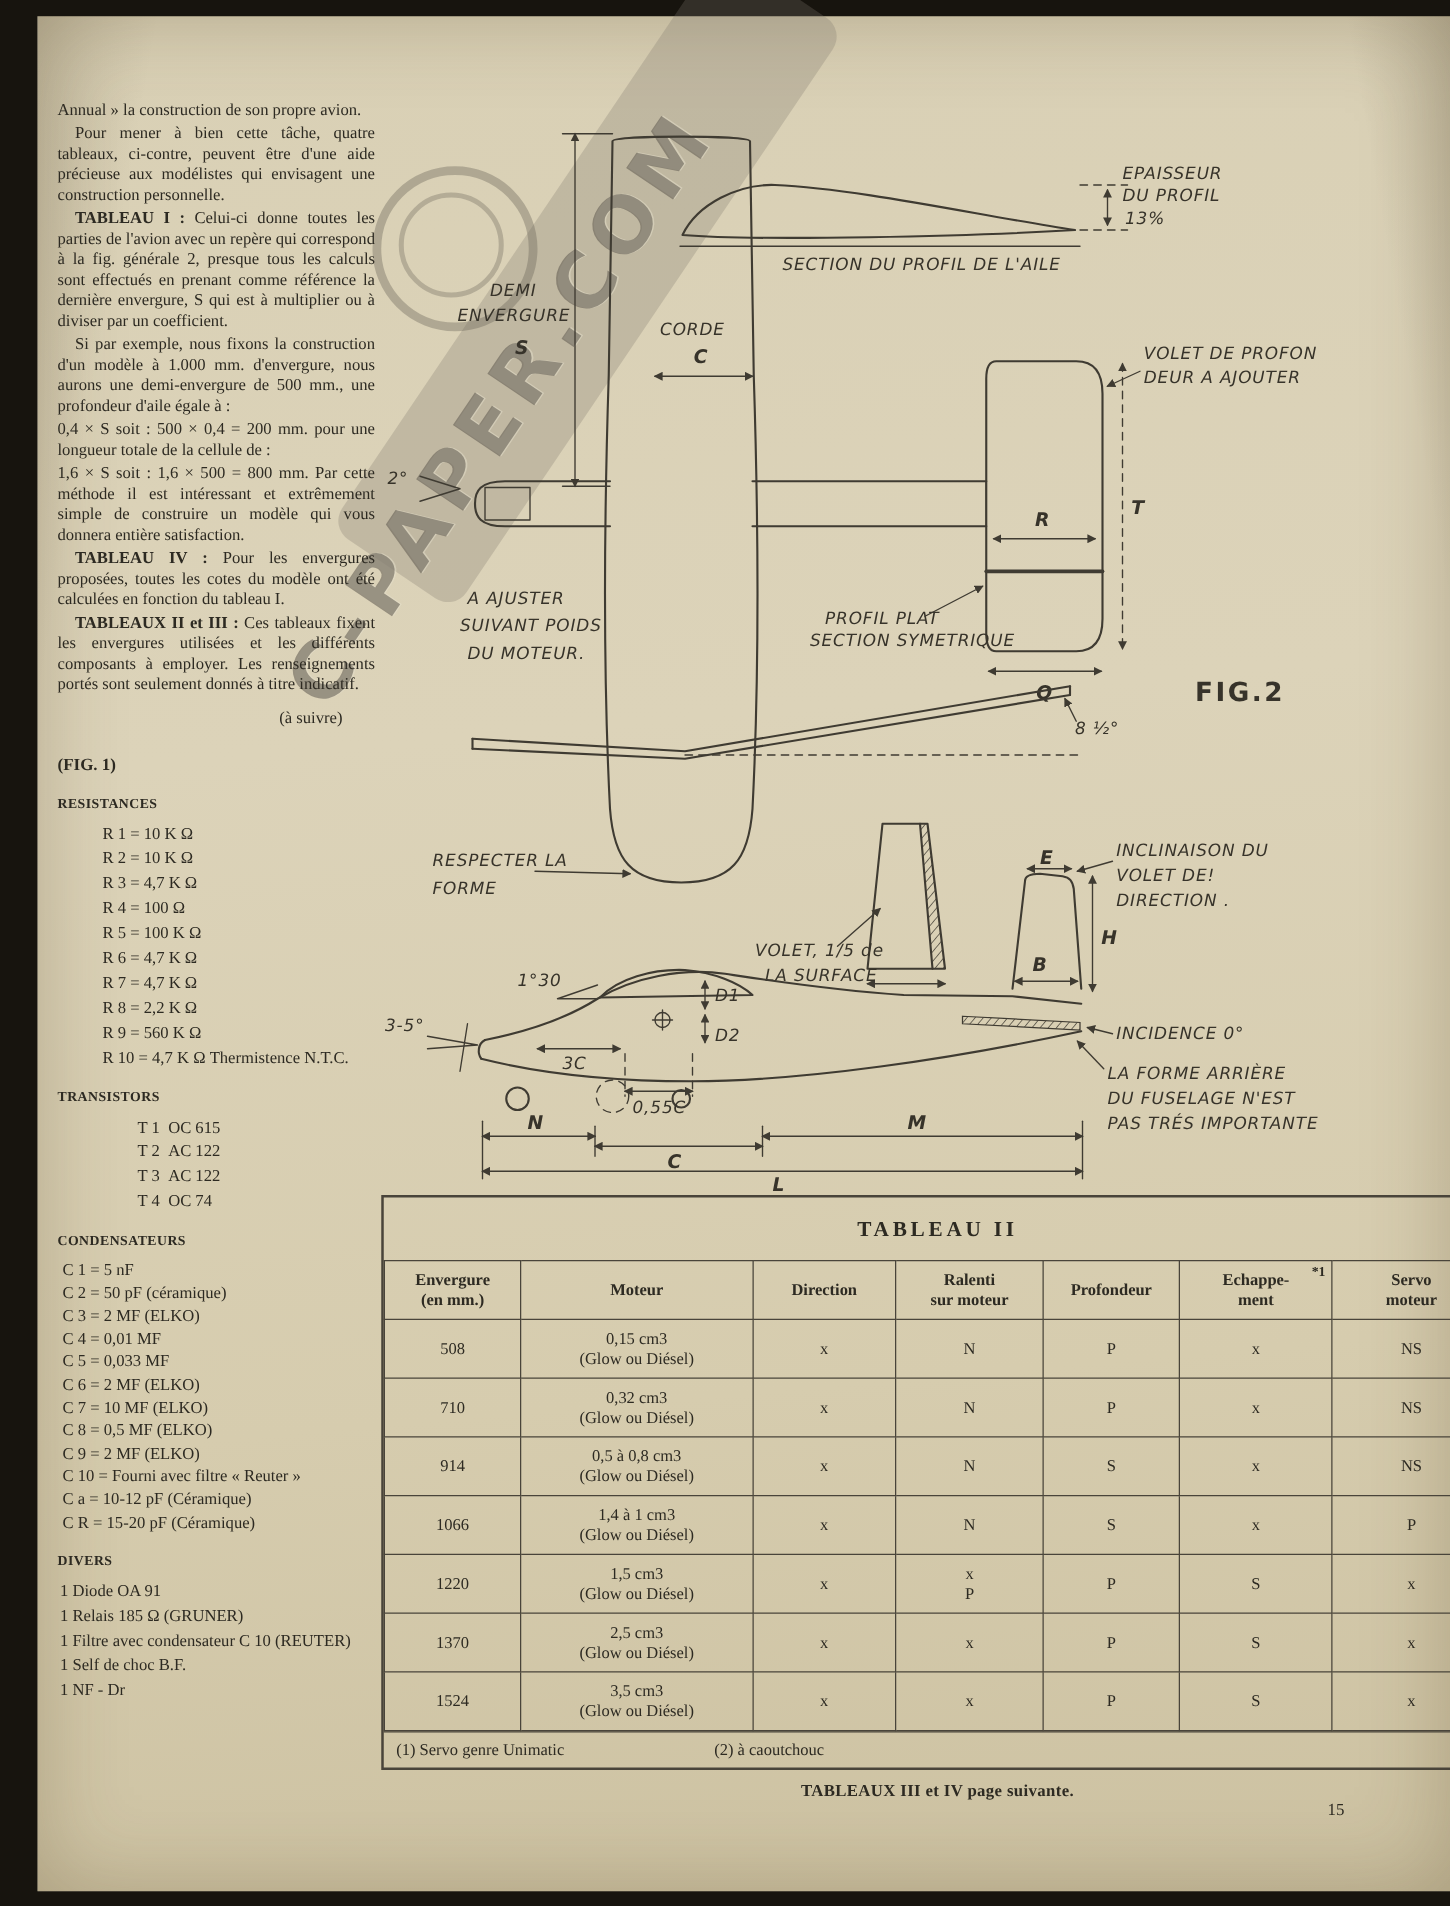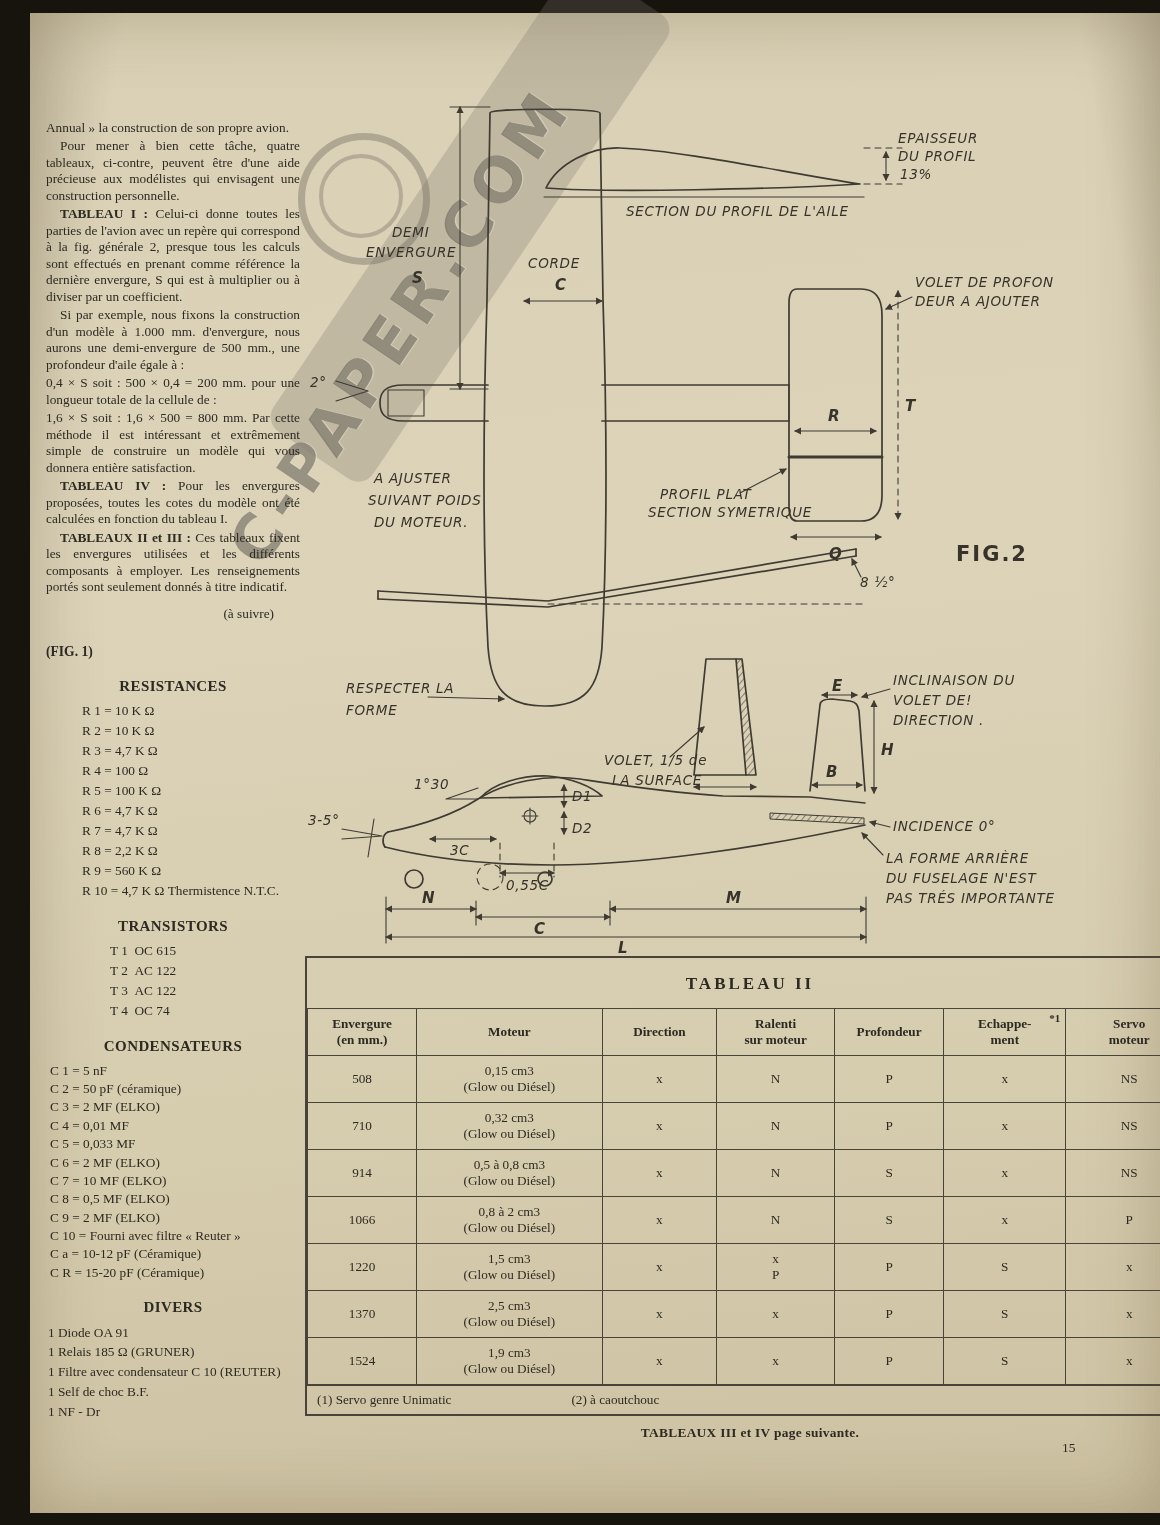--- a/index.html
+++ b/index.html
@@ -32,28 +32,28 @@
   }
   .wm-text{
     position:absolute;left:100px;top:290px;width:600px;text-align:center;
     transform:rotate(-56deg);transform-origin:50% 50%;
     font-family:"DejaVu Sans",sans-serif;font-weight:bold;font-size:62px;letter-spacing:7px;
     color:rgba(92,88,78,.55);text-shadow:1px 1px 0 rgba(230,224,204,.5);
   }
   
   .col-left{
     position:absolute;left:46px;top:80px;width:254px;
-    font-size:13.3px;line-height:1.24;color:#2d2a22;text-align:justify;margin-top:40px;
+    font-size:13.3px;line-height:1.24;color:#2d2a22;text-align:justify;
   }
   .col-left p{margin:0 0 2px 0;text-indent:14px;}
   .col-left p.noindent{text-indent:0;}
   .col-left p.suivre{text-align:right;padding-right:26px;margin-top:10px;}
   .col-left b{font-weight:bold;}
   .sec-head{
-    text-align:center;font-weight:bold;margin:16px 0 6px 0;font-size:15px;letter-spacing:.4px;
+    text-align:left;font-weight:bold;margin:16px 0 6px 0;font-size:11px;letter-spacing:.4px;
   }
   .fig1-head{text-align:left;font-weight:bold;margin:22px 0 2px 0;font-size:13.6px;}
   .li{line-height:1.5;}
   .res-list .li{padding-left:36px;}
   .tr-list .li{padding-left:64px;}
   .cond-list .li{padding-left:4px;line-height:1.38;}
   .div-list .li{padding-left:2px;line-height:1.5;}
   
   .diagram{position:absolute;left:308px;top:85px;width:822px;height:870px;}
   .ln{stroke:#3f3b32;stroke-width:1.7;fill:none;stroke-linecap:round;stroke-linejoin:round;}
@@ -444,21 +444,21 @@
             </td>
             <td>
               <div>NS</div>
             </td>
           </tr>
           <tr>
             <td>
               <div>1066</div>
             </td>
             <td>
-              <div>0,8 à 2 cm3</div>
+              <div>1,4 à 1 cm3</div>
               <div>(Glow ou Diésel)</div>
             </td>
             <td>
               <div>x</div>
             </td>
             <td>
               <div>N</div>
             </td>
             <td>
               <div>S</div>
@@ -517,21 +517,21 @@
             </td>
             <td>
               <div>x</div>
             </td>
           </tr>
           <tr>
             <td>
               <div>1524</div>
             </td>
             <td>
-              <div>1,9 cm3</div>
+              <div>3,5 cm3</div>
               <div>(Glow ou Diésel)</div>
             </td>
             <td>
               <div>x</div>
             </td>
             <td>
               <div>x</div>
             </td>
             <td>
               <div>P</div>

